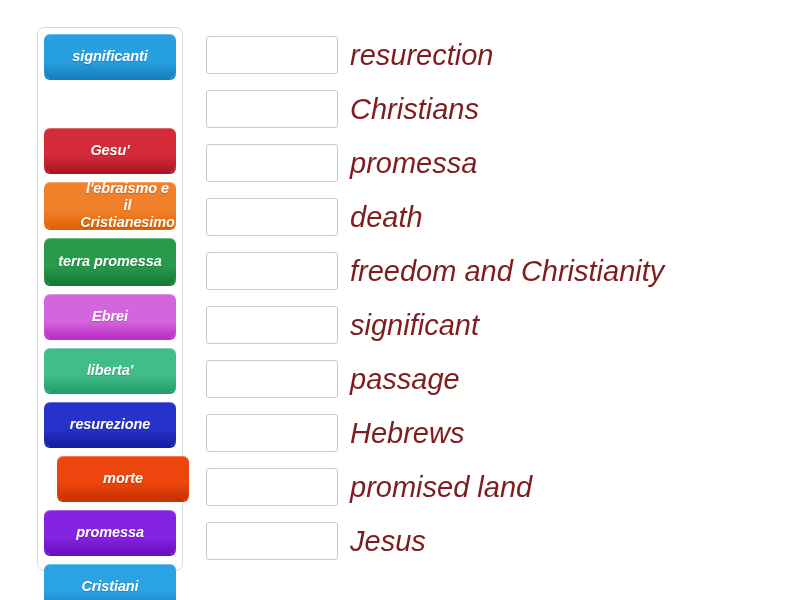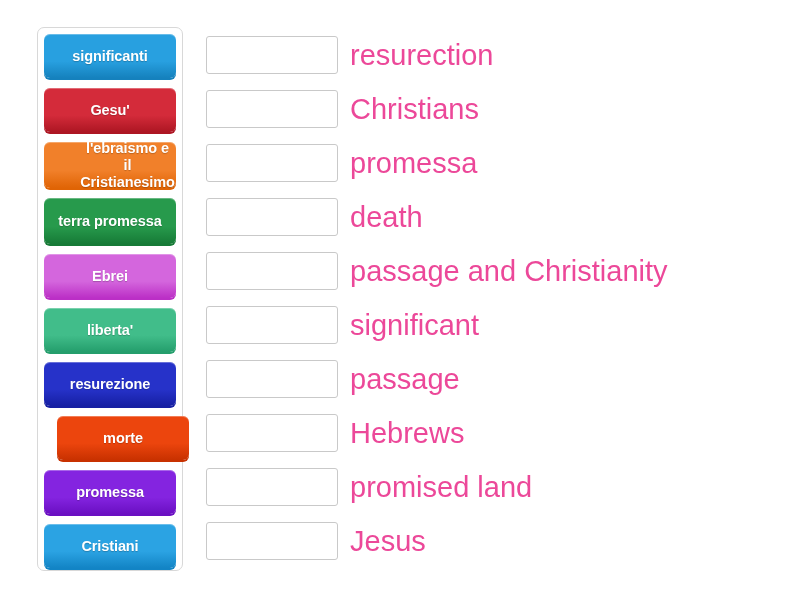--- a/index.html
+++ b/index.html
@@ -12,20 +12,21 @@
   }
   body {
     font-family: "Liberation Sans", sans-serif;
     -webkit-font-smoothing: antialiased;
   }
 
   #app {
     position: relative;
     width: 792px;
     height: 600px;
+    font-style: italic;
   }
 
   
   #tile-tray {
     position: absolute;
     left: 37px;
     top: 27px;
     width: 146px;
     height: 544px;
     border: 1px solid #d8d8d8;
@@ -87,34 +88,34 @@
     border-radius: 3px;
     box-sizing: border-box;
     flex: 0 0 auto;
     cursor: pointer;
   }
 
   .answer-label {
     margin-left: 12px;
     font-size: 29px;
     line-height: 34px;
-    color: #ec4899;
+    color: #7f1d1d;
     font-weight: normal;
     white-space: nowrap;
     user-select: none;
   }
 </style>
 </head>
 <body>
 
 <div id="app">
 
   <div id="tile-tray">
       <div class="tile" style="background: linear-gradient(rgb(40, 160, 224) 0%, rgb(40, 160, 224) 62%, rgb(21, 129, 189) 100%); box-shadow: rgba(255, 255, 255, 0.3) 0px 1px 0px inset, rgb(21, 129, 189) 0px 2px 0px;">significanti</div>
-      <div class="tile" style="background: linear-gradient(rgb(212, 43, 58) 0%, rgb(212, 43, 58) 62%, rgb(173, 22, 35) 100%); box-shadow: rgba(255, 255, 255, 0.3) 0px 1px 0px inset, rgb(173, 22, 35) 0px 2px 0px;">Gesu'</div>
+      <div class="tile" style="background: linear-gradient(rgb(212, 43, 58) 0%, rgb(212, 43, 58) 62%, rgb(173, 22, 35) 100%); box-shadow: rgba(255, 255, 255, 0.3) 0px 1px 0px inset, rgb(173, 22, 35) 0px 2px 0px; margin-top: 40px;">Gesu'</div>
       <div class="tile two-line" style="background: linear-gradient(rgb(241, 128, 42) 0%, rgb(241, 128, 42) 62%, rgb(224, 100, 5) 100%); box-shadow: rgba(255, 255, 255, 0.3) 0px 1px 0px inset, rgb(224, 100, 5) 0px 2px 0px; min-height: 46px; padding-left: 37px;">l'ebraismo e il Cristianesimo</div>
       <div class="tile two-line" style="background: linear-gradient(rgb(39, 154, 76) 0%, rgb(39, 154, 76) 62%, rgb(22, 122, 54) 100%); box-shadow: rgba(255, 255, 255, 0.3) 0px 1px 0px inset, rgb(22, 122, 54) 0px 2px 0px; min-height: 46px;">terra promessa</div>
       <div class="tile" style="background: linear-gradient(rgb(212, 102, 221) 0%, rgb(212, 102, 221) 62%, rgb(187, 47, 198) 100%); box-shadow: rgba(255, 255, 255, 0.3) 0px 1px 0px inset, rgb(187, 47, 198) 0px 2px 0px;">Ebrei</div>
       <div class="tile" style="background: linear-gradient(rgb(65, 189, 138) 0%, rgb(65, 189, 138) 62%, rgb(36, 158, 108) 100%); box-shadow: rgba(255, 255, 255, 0.3) 0px 1px 0px inset, rgb(36, 158, 108) 0px 2px 0px;">liberta'</div>
       <div class="tile" style="background: linear-gradient(rgb(38, 50, 201) 0%, rgb(38, 50, 201) 62%, rgb(22, 31, 163) 100%); box-shadow: rgba(255, 255, 255, 0.3) 0px 1px 0px inset, rgb(22, 31, 163) 0px 2px 0px;">resurezione</div>
       <div class="tile" style="background: linear-gradient(rgb(236, 69, 13) 0%, rgb(236, 69, 13) 62%, rgb(200, 49, 0) 100%); box-shadow: rgba(255, 255, 255, 0.3) 0px 1px 0px inset, rgb(200, 49, 0) 0px 2px 0px; margin-left: 26px;">morte</div>
       <div class="tile" style="background: linear-gradient(rgb(132, 36, 224) 0%, rgb(132, 36, 224) 62%, rgb(106, 15, 194) 100%); box-shadow: rgba(255, 255, 255, 0.3) 0px 1px 0px inset, rgb(106, 15, 194) 0px 2px 0px;">promessa</div>
       <div class="tile" style="background: linear-gradient(rgb(43, 163, 227) 0%, rgb(43, 163, 227) 62%, rgb(18, 132, 197) 100%); box-shadow: rgba(255, 255, 255, 0.3) 0px 1px 0px inset, rgb(18, 132, 197) 0px 2px 0px;">Cristiani</div>
     </div>
 
@@ -130,21 +131,21 @@
       <div class="answer-row">
         <div class="drop-slot"></div>
         <div class="answer-label">promessa</div>
       </div>
       <div class="answer-row">
         <div class="drop-slot"></div>
         <div class="answer-label">death</div>
       </div>
       <div class="answer-row">
         <div class="drop-slot"></div>
-        <div class="answer-label">passage and Christianity</div>
+        <div class="answer-label">freedom and Christianity</div>
       </div>
       <div class="answer-row">
         <div class="drop-slot"></div>
         <div class="answer-label">significant</div>
       </div>
       <div class="answer-row">
         <div class="drop-slot"></div>
         <div class="answer-label">passage</div>
       </div>
       <div class="answer-row">

